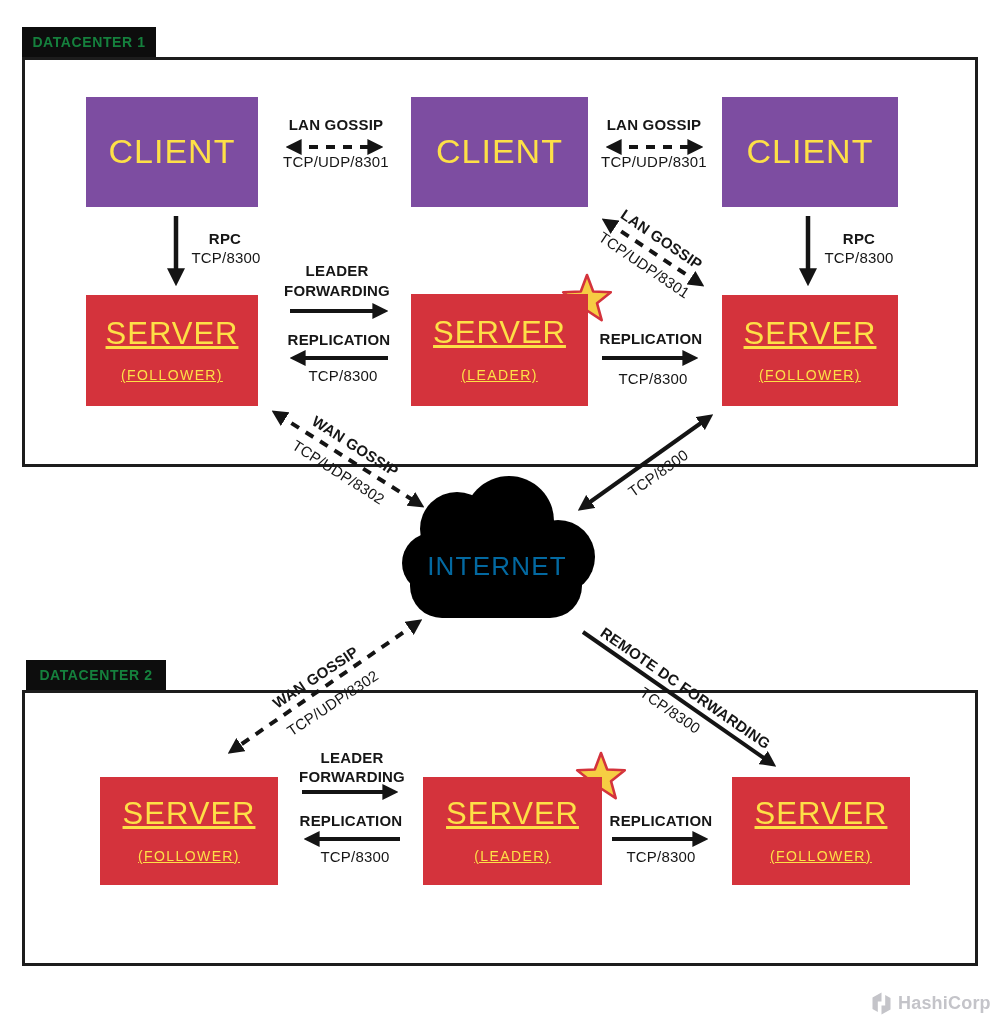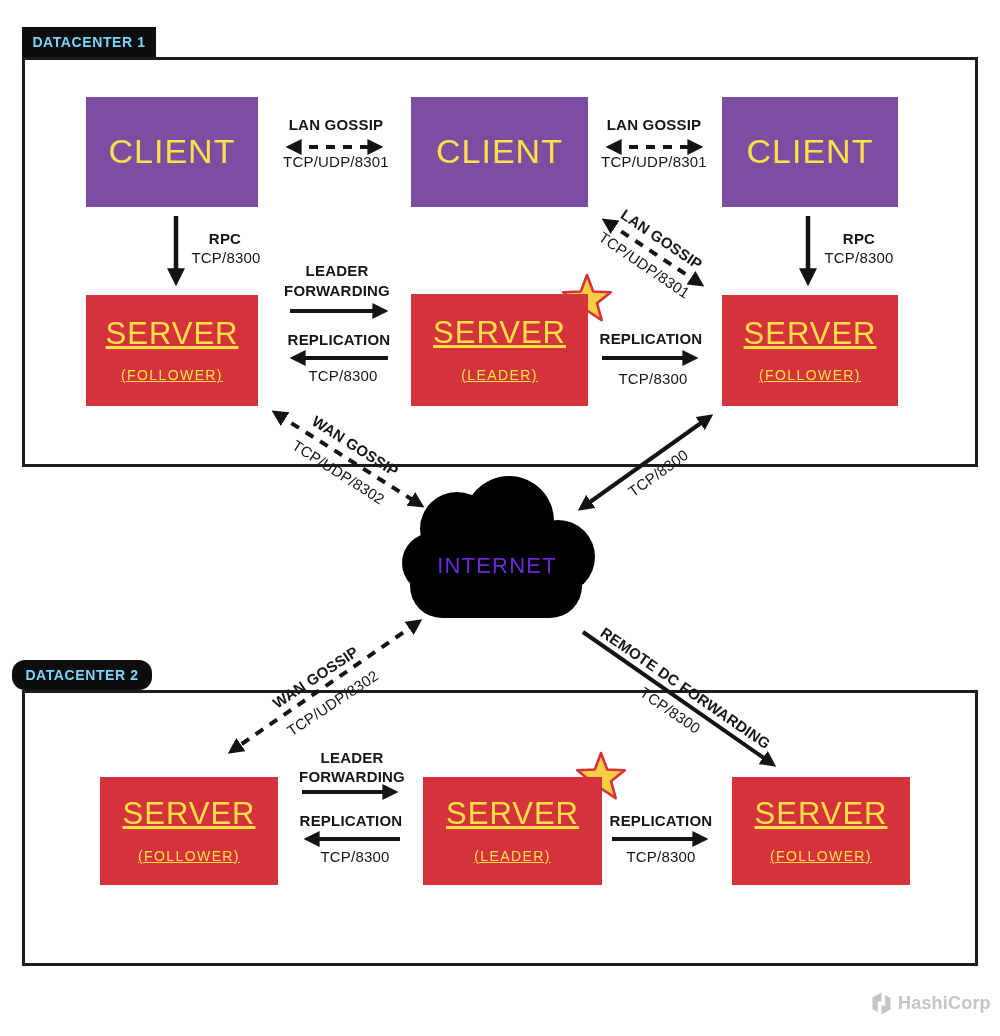--- a/index.html
+++ b/index.html
@@ -9,21 +9,21 @@
     width:1000px;height:1036px;
     position:relative;
     color:var(--ink,#151515);
   }
   .stage{position:absolute;inset:0;width:1000px;height:1036px;overflow:hidden;}
   
   .dc-box{
     position:absolute;border:3px solid #1c1c1c;background:transparent;box-sizing:border-box;
   }
   .dc-tab{
-    position:absolute;background:#0d0d0d;color:#7dd3fc;
+    position:absolute;background:#0d0d0d;color:#15803d;
     display:flex;align-items:center;justify-content:center;
     font-size:14px;font-weight:700;letter-spacing:.6px;white-space:nowrap;
   }
   
   .node{
     position:absolute;display:flex;flex-direction:column;align-items:center;justify-content:center;
     color:#fde047;text-align:center;box-sizing:border-box;
   }
   .node.client{background:var(--client,#7d4da1);}
   .node.server{background:var(--server,#d4333c);text-decoration:underline;}
@@ -34,21 +34,21 @@
   .t{font-weight:700;font-size:15px;letter-spacing:.2px;}
   .p{font-weight:400;font-size:15px;letter-spacing:.2px;}
   .diag{
     position:absolute;display:flex;flex-direction:column;align-items:center;
     white-space:nowrap;text-align:center;color:#161616;
   }
   .diag .gap{height:14px;}
   
   .cloud-label{
     position:absolute;transform:translate(-50%,-50%);
-    color:#6d28d9;font-size:22px;letter-spacing:1.2px;font-weight:400;white-space:nowrap;
+    color:#0369a1;font-size:26px;letter-spacing:1.2px;font-weight:400;white-space:nowrap;
   }
   
   .brand-text{
     position:absolute;color:var(--logo_gray,#c4c4c9);
     font-size:18px;font-weight:700;letter-spacing:.2px;white-space:nowrap;
   }
   svg.overlay{position:absolute;left:0;top:0;pointer-events:none;}
   .solidline{stroke:#141414;stroke-width:4;fill:none;}
   .solidline.thick{stroke-width:4.5;}
   .dashline{stroke:#141414;stroke-width:4;fill:none;stroke-dasharray:9 8;}
@@ -57,21 +57,21 @@
 <body>
 
 <div class="stage">
 
   <div class="dc-box" style="left:22px;top:57px;width:956px;height:410px;"></div>
   <div class="dc-tab" style="left:22px;top:27px;width:134px;height:30px;">
     <span>DATACENTER 1</span>
   </div>
 
   <div class="dc-box" style="left:22px;top:690px;width:956px;height:276px;"></div>
-  <div class="dc-tab" style="left:12px;top:660px;width:140px;height:30px;border-radius:13px;">
+  <div class="dc-tab" style="left:26px;top:660px;width:140px;height:30px;">
     <span>DATACENTER 2</span>
   </div>
 
   <svg class="overlay" width="1000" height="1036" viewBox="0 0 1000 1036">
     <defs>
       <marker id="ah" viewBox="0 0 10 10" refX="6" refY="5" markerWidth="4" markerHeight="4" orient="auto-start-reverse" markerUnits="strokeWidth">
         <path d="M0,0 L10,5 L0,10 Z" fill="#141414"></path>
       </marker>
     </defs>
 

